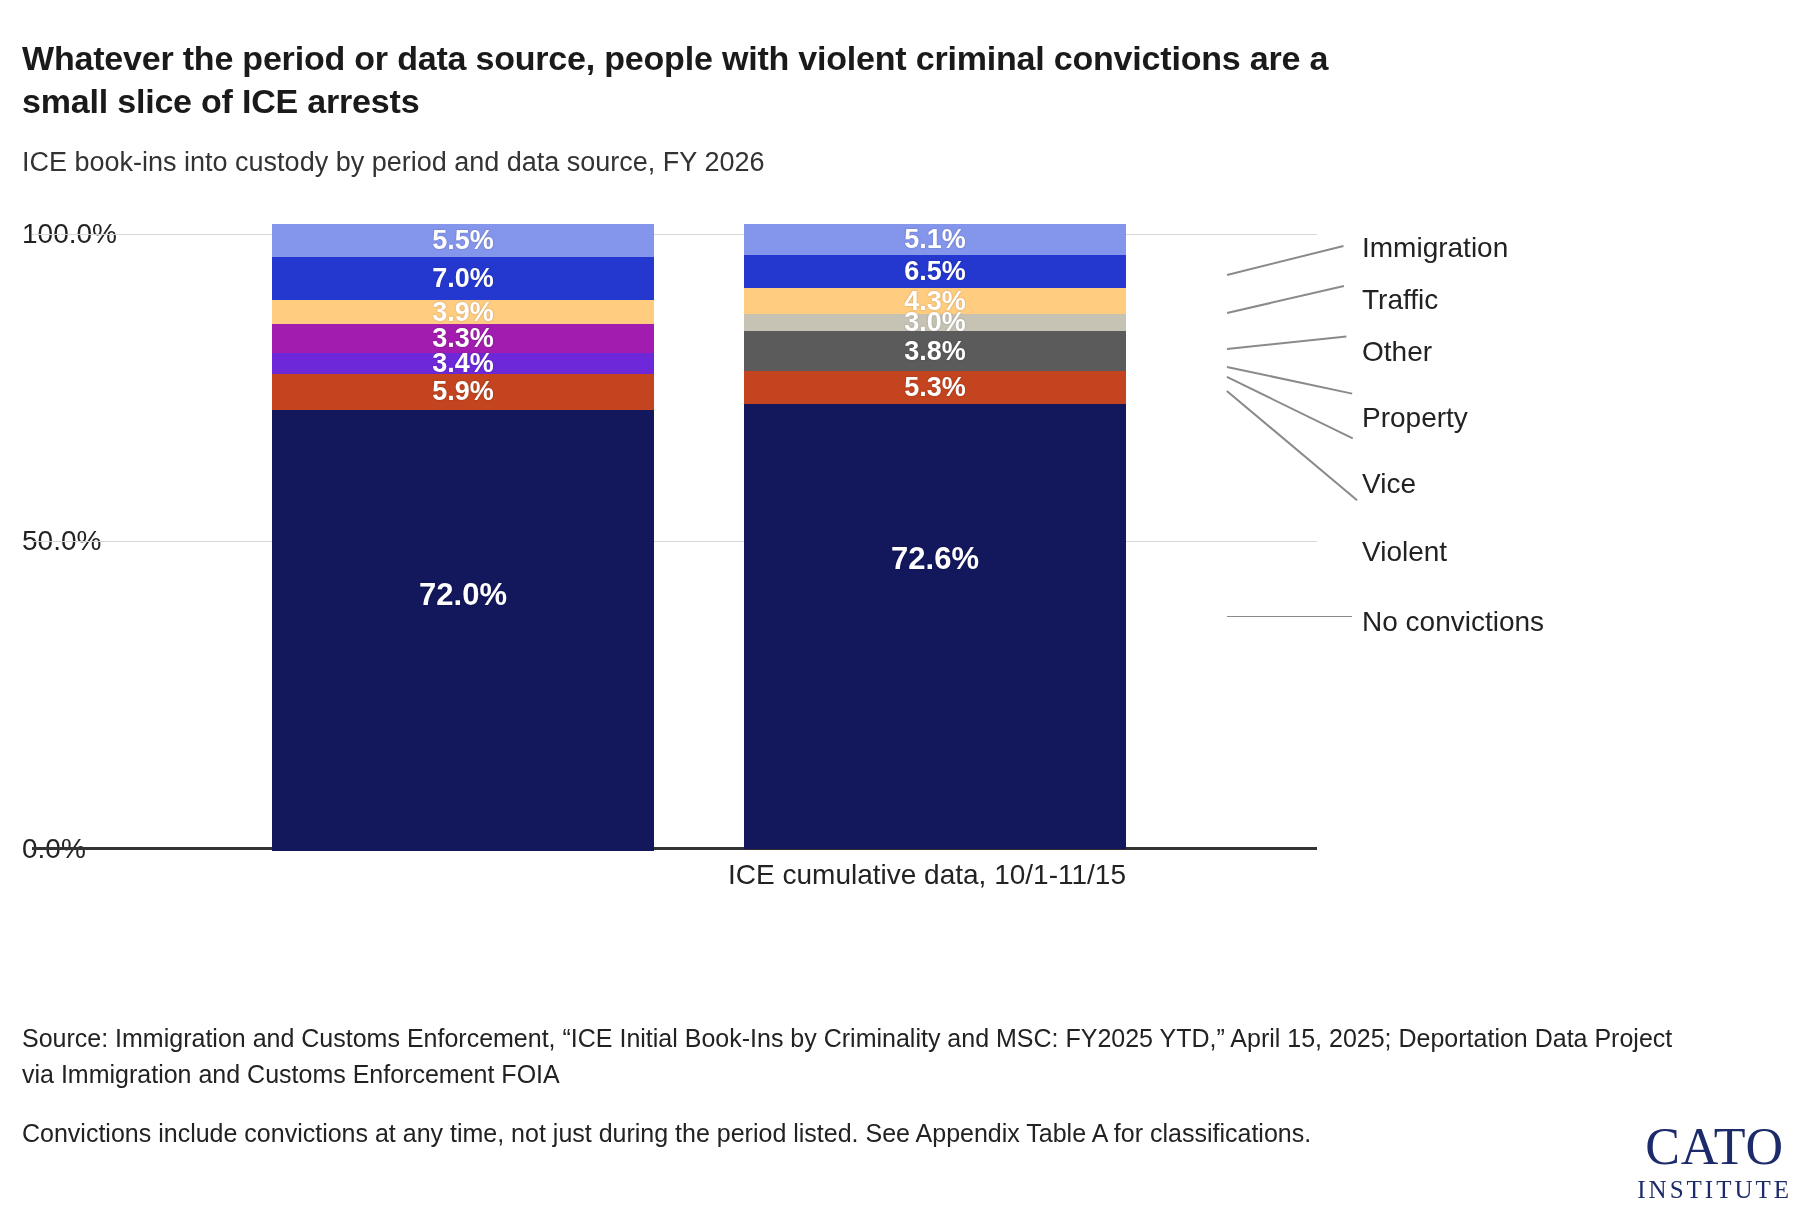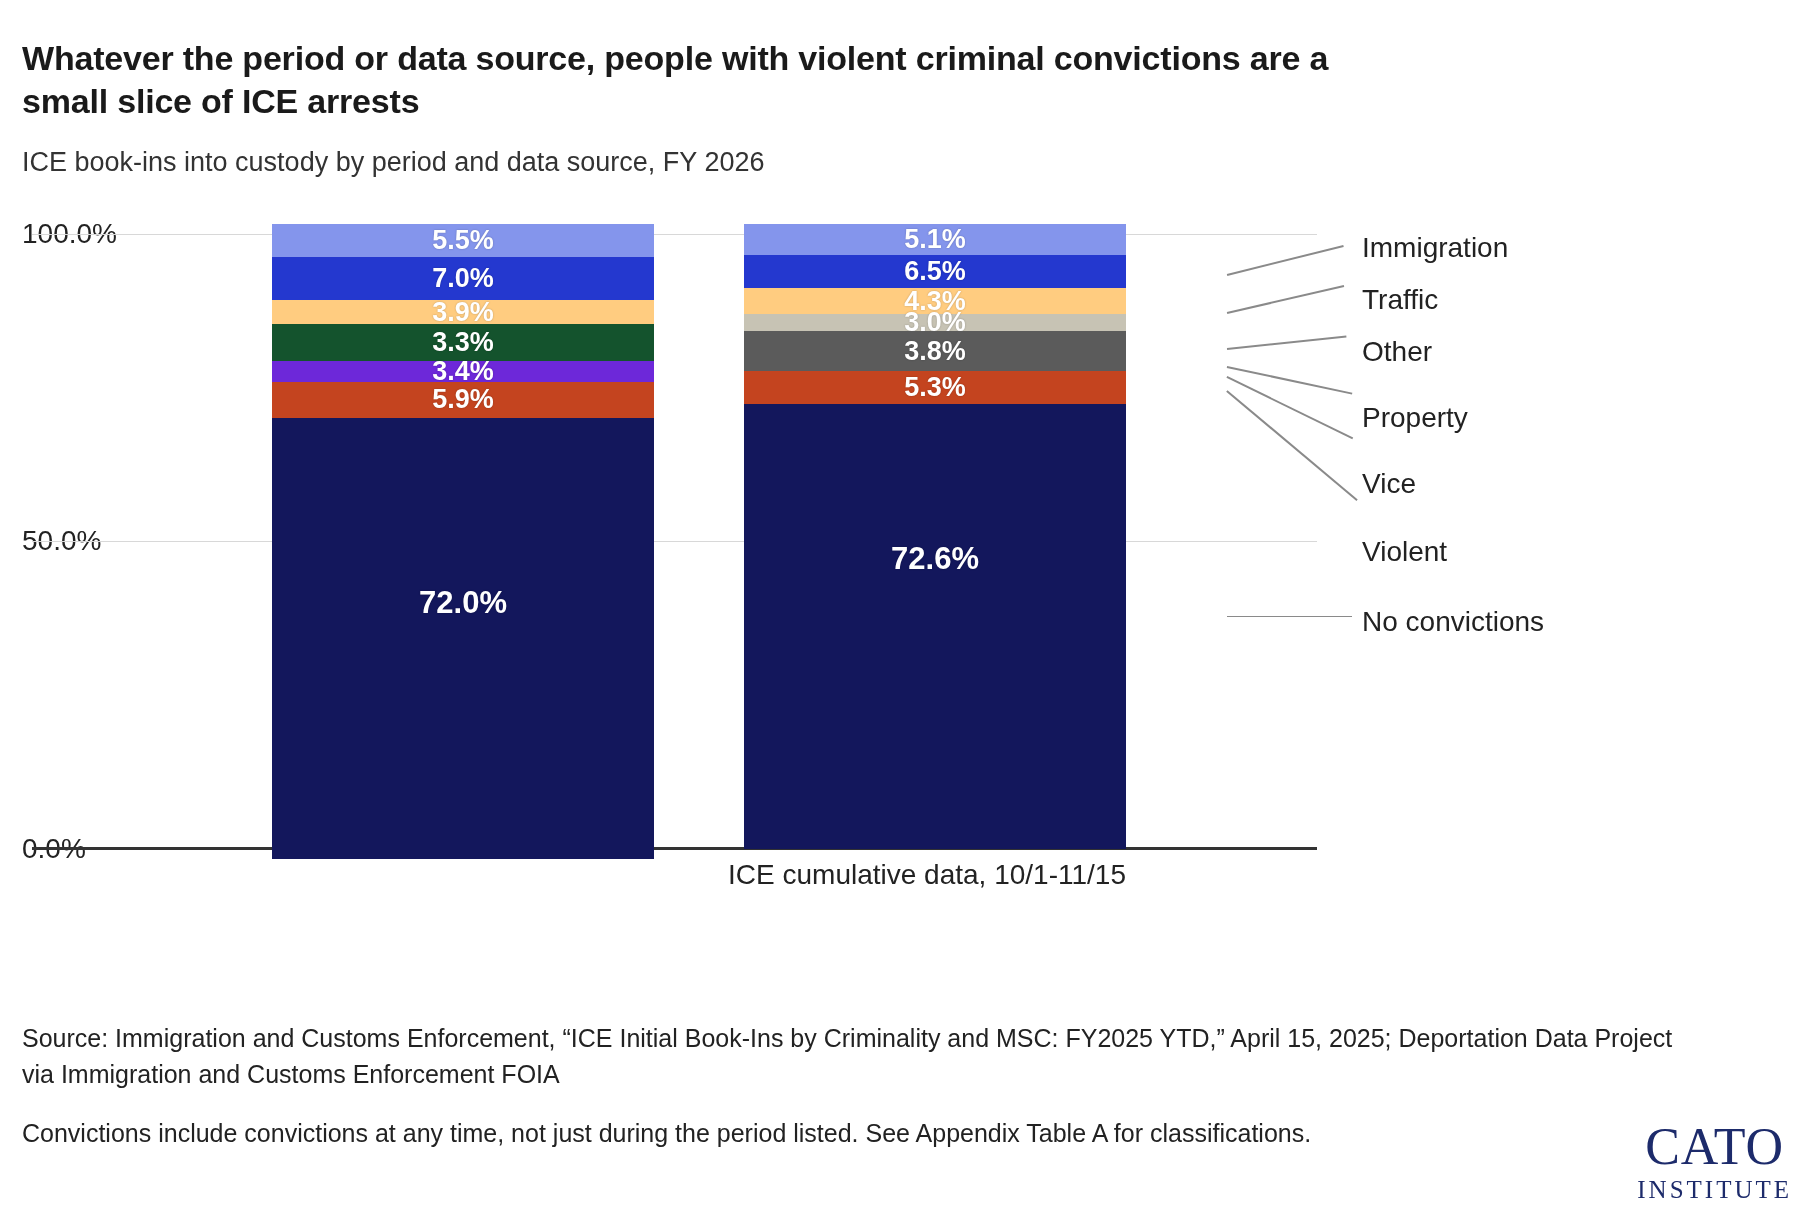--- a/index.html
+++ b/index.html
@@ -177,21 +177,21 @@
       <div class="bar" id="bar0" style="left:240px; width:382px; height:613px;">
         <div class="seg" style="height:33.7px; background:#8495ec;">
           <span class="seg-label">5.5%</span>
         </div>
         <div class="seg" style="height:42.9px; background:#2438cf;">
           <span class="seg-label">7.0%</span>
         </div>
         <div class="seg" style="height:23.9px; background:#ffcc80;">
           <span class="seg-label">3.9%</span>
         </div>
-        <div class="seg" style="height:37px; background:#14532d;text-align:right;">
+        <div class="seg" style="height:29px; background:#a21caf;text-align:right;">
           <span class="seg-label">3.3%</span>
         </div>
         <div class="seg" style="height:20.8px; background:#6d28d9;">
           <span class="seg-label">3.4%</span>
         </div>
         <div class="seg" style="height:36.2px; background:#c4441f;">
           <span class="seg-label">5.9%</span>
         </div>
         <div class="seg" style="height:441px; background:#13175c;">
           <span class="seg-label big" style="margin-bottom:72px;">72.0%</span>

